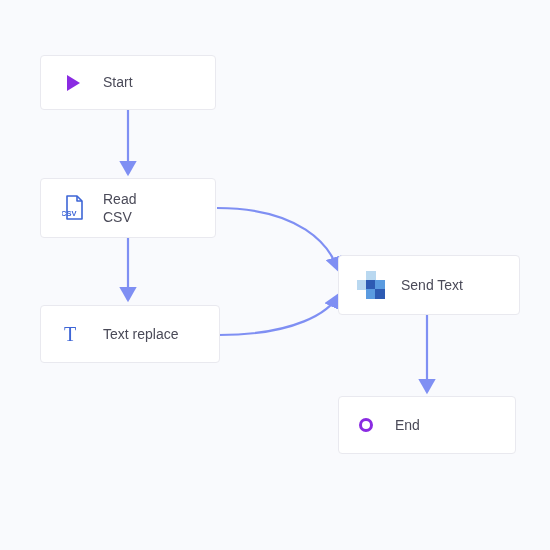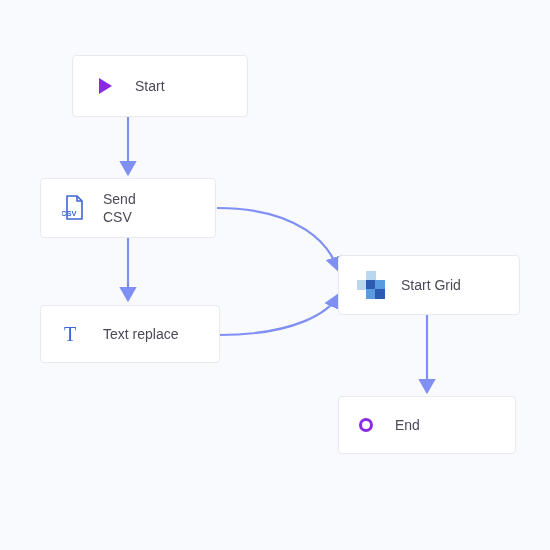--- a/index.html
+++ b/index.html
@@ -65,39 +65,39 @@
 
     <line x1="128" y1="238" x2="128" y2="300" stroke="#7f8ff3" stroke-width="2.2" marker-end="url(#arrow)"></line>
 
     <path d="M217 208 C 300 208, 330 245, 338 270" fill="none" stroke="#7f8ff3" stroke-width="2.2" marker-end="url(#arrow)"></path>
 
     <path d="M219 335 C 295 335, 330 312, 338 295" fill="none" stroke="#7f8ff3" stroke-width="2.2" marker-end="url(#arrow)"></path>
 
     <line x1="427" y1="315" x2="427" y2="392" stroke="#7f8ff3" stroke-width="2.2" marker-end="url(#arrow)"></line>
   </svg>
 
-  <div class="node" style="left:40px; top:55px; width:176px; height:62px;margin-left:32px;">
+  <div class="node" style="left:40px; top:55px; width:176px; height:55px;">
     <span class="icon-box">
       <svg width="20" height="20" viewBox="0 0 20 20">
           <path d="M4 2 L17 10 L4 18 Z" fill="#8a2be2"></path>
         </svg>
     </span>
     <span class="label">Start</span>
   </div>
 
   <div class="node" style="left:40px; top:178px; width:176px; height:60px; padding-top:12px; padding-bottom:12px;">
     <span class="icon-box">
       <svg width="22" height="26" viewBox="0 0 22 26">
         <path d="M5 1 H15 L20 6 V24 H5 Z" fill="none" stroke="#3e66d6" stroke-width="1.6" stroke-linejoin="round"></path>
         <path d="M15 1 V6 H20" fill="none" stroke="#3e66d6" stroke-width="1.6" stroke-linejoin="round"></path>
         <text x="-1" y="21" font-size="7.5" font-weight="600" fill="#3e66d6" font-family="Arial">CSV</text>
       </svg>
     </span>
     <span class="label label-multiline">
-      <span>Send</span>
+      <span>Read</span>
       <span>CSV</span>
     </span>
   </div>
 
   <div class="node" style="left:40px; top:305px; width:180px; height:58px;">
     <span class="icon-box">
       <svg width="22" height="22" viewBox="0 0 22 22">
         <text x="2" y="18" font-size="20" font-family="Georgia, 'Times New Roman', serif" fill="#3e66d6">T</text>
       </svg>
     </span>
@@ -108,21 +108,21 @@
     <span class="icon-box">
       <span class="sendgrid">
         <span style="left:0px; top:9px; background:#b9d8f0;"></span>
         <span style="left:9px; top:0px; background:#b9d8f0;"></span>
         <span style="left:9px; top:9px; background:#2d5bb3;"></span>
         <span style="left:18px; top:9px; background:#5a9be0;"></span>
         <span style="left:9px; top:18px; background:#5a9be0;"></span>
         <span style="left:18px; top:18px; background:#2d5bb3;"></span>
       </span>
     </span>
-    <span class="label">Start Grid</span>
+    <span class="label">Send Text</span>
   </div>
 
   <div class="node" style="left:338px; top:396px; width:178px; height:58px; gap:20px; ">
     <span class="icon-box" style="width:18px;height:18px;">
       <svg width="16" height="16" viewBox="0 0 16 16">
           <circle cx="8" cy="8" r="5.5" fill="none" stroke="#8a2be2" stroke-width="3"></circle>
         </svg>
     </span>
     <span class="label">End</span>
   </div>

